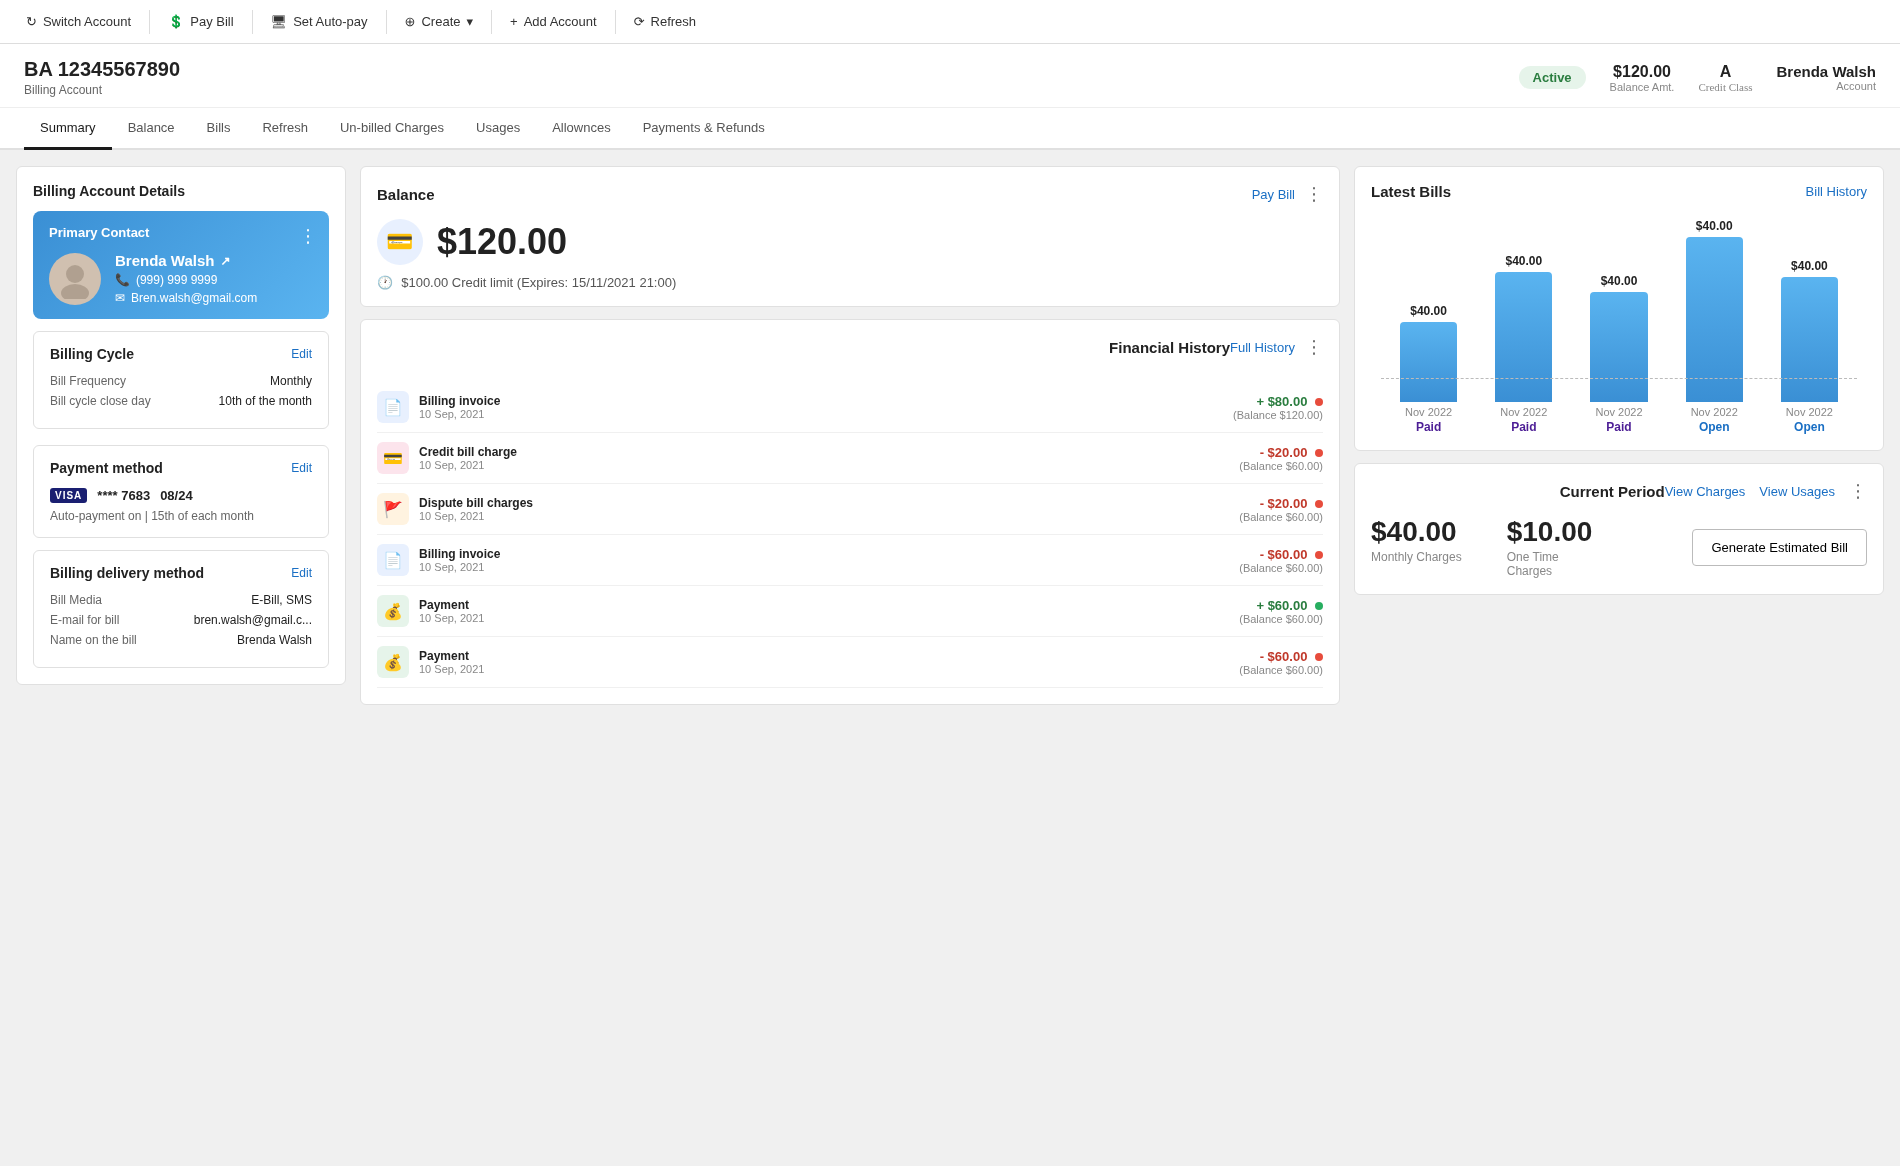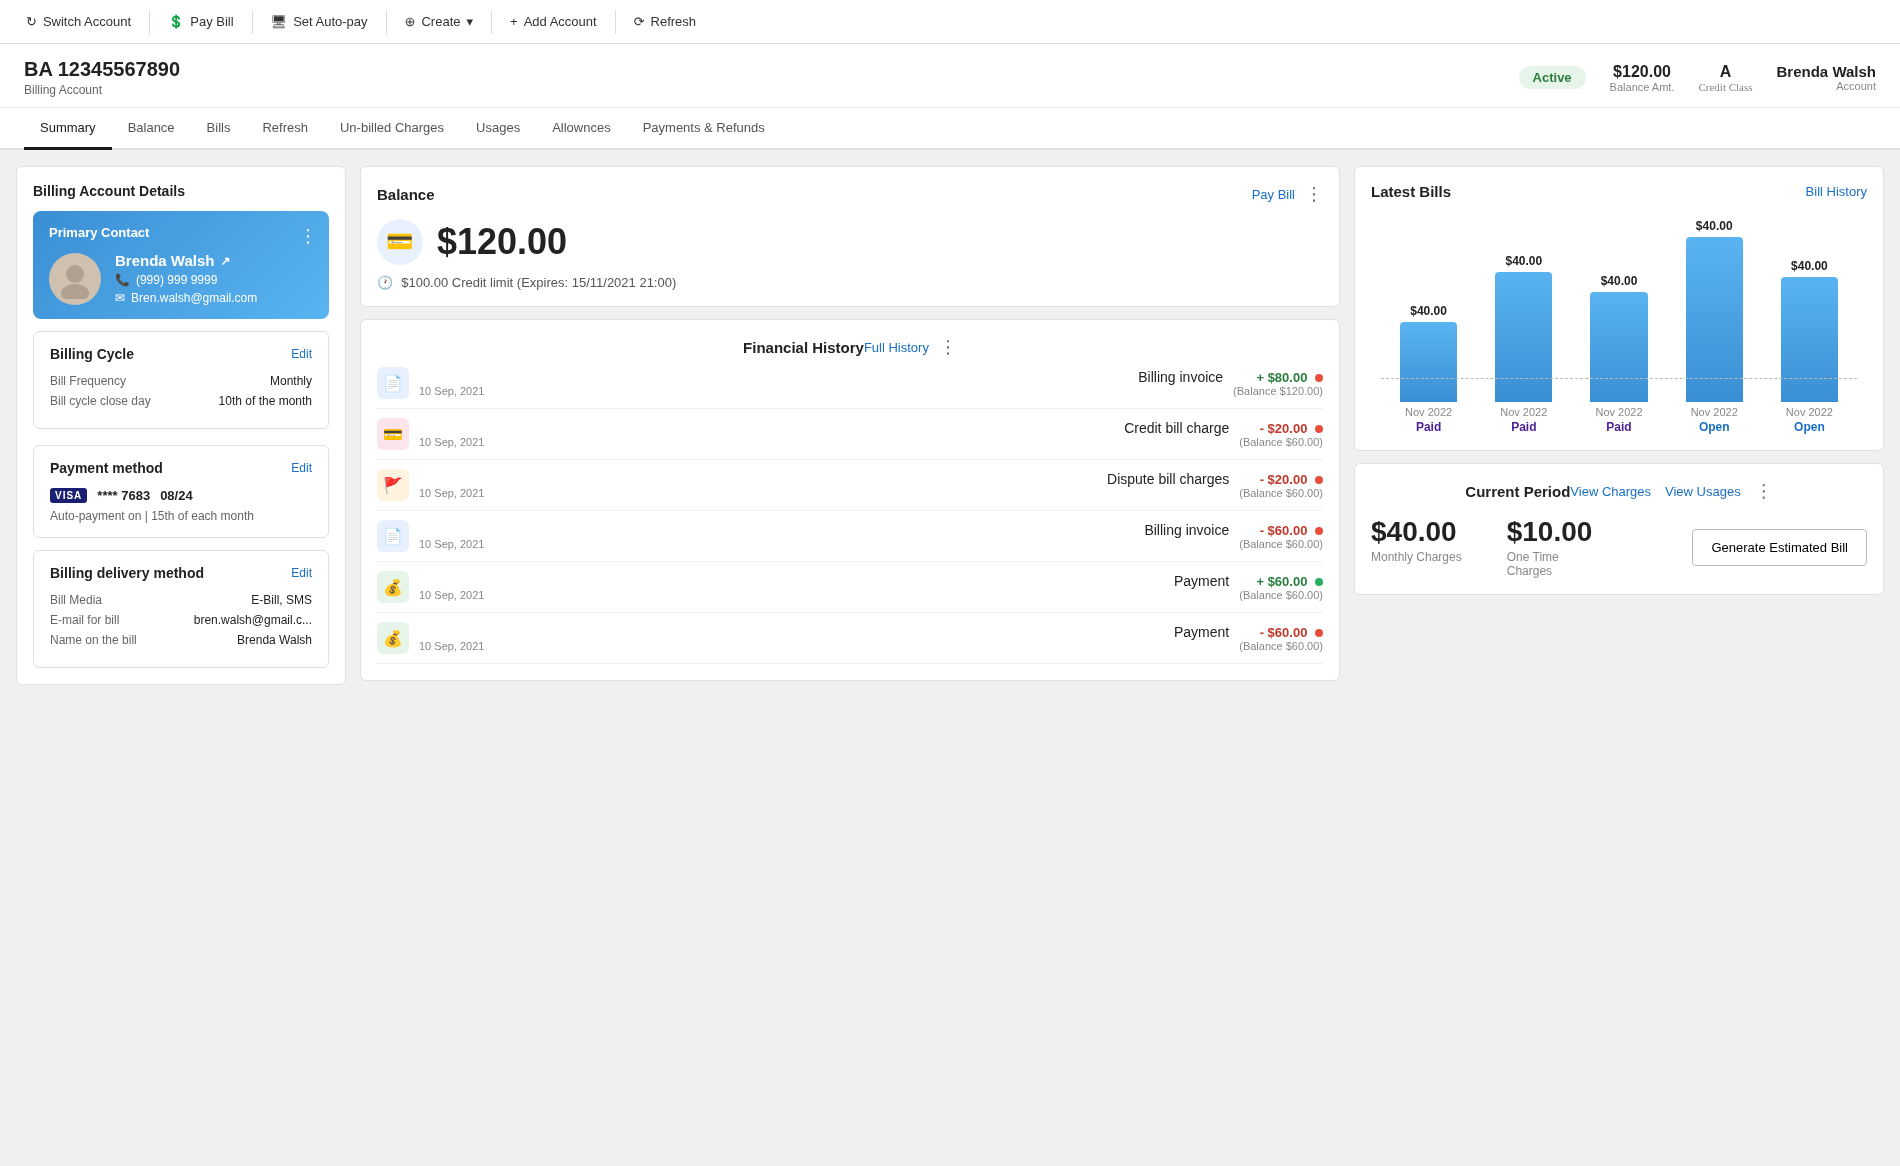--- a/index.html
+++ b/index.html
@@ -127,39 +127,39 @@
       display: flex; align-items: center; justify-content: center; font-size: 22px;
     }
     .balance-big { font-size: 36px; font-weight: 700; }
     .due-date-row { display: flex; align-items: center; gap: 8px; margin-bottom: 8px; font-size: 13px; }
     .past-due { color: #c0392b; font-weight: 600; }
     .warning-icon { color: #c0392b; }
     .credit-limit-row { display: flex; align-items: center; gap: 8px; font-size: 13px; color: #555; }
 
     
     .fh-header {
-      display: flex; justify-content: center; align-items: center; margin-bottom: 0;
+      display: flex; justify-content: flex-end; align-items: center; margin-bottom: 24px;
     }
     .fh-title { font-size: 15px; font-weight: 600; }
     .full-history-link { color: #1a6fc4; font-size: 13px; cursor: pointer; }
     .fh-item {
       display: flex; align-items: center; gap: 10px;
       padding: 9px 0; border-bottom: 1px solid #f0f0f0;
     }
     .fh-icon {
       width: 32px; height: 32px; border-radius: 6px;
       display: flex; align-items: center; justify-content: center;
       font-size: 16px; flex-shrink: 0;
     }
     .fh-icon.invoice { background: #e8f0fe; color: #1a6fc4; }
     .fh-icon.credit { background: #fce4ec; color: #c0392b; }
     .fh-icon.dispute { background: #fff3e0; color: #e67e22; }
     .fh-icon.payment { background: #e6f4ea; color: #2a7d3f; }
     .fh-desc { flex: 1; }
-    .fh-name { font-size: 14px; font-weight: 400; text-align: right; }
+    .fh-name { font-size: 12px; font-weight: 700; }
     .fh-date { font-size: 11px; color: #888; }
     .fh-amount-col { text-align: right; }
     .fh-amount { font-size: 13px; font-weight: 600; }
     .fh-amount.positive { color: #2a7d3f; }
     .fh-amount.negative { color: #c0392b; }
     .fh-balance { font-size: 11px; color: #888; }
 
     
     .right-col { width: 530px; flex-shrink: 0; display: flex; flex-direction: column; gap: 12px; }
 
@@ -185,21 +185,21 @@
       width: 60%; border-radius: 4px 4px 0 0;
       background: linear-gradient(180deg, #5ab4f0, #3a8fd4);
     }
     .bar-bottom-label { font-size: 11px; color: #888; margin-top: 4px; text-align: center; }
     .bar-status { font-size: 12px; font-weight: 600; margin-top: 2px; }
     .bar-status.paid { color: #4c1d95; }
     .bar-status.open { color: #1a6fc4; }
 
     
     .cp-header {
-      display: flex; justify-content: center; align-items: center; margin-bottom: 14px;
+      display: flex; justify-content: flex-end; align-items: center; margin-bottom: 14px;
     }
     .cp-title { font-size: 15px; font-weight: 600; }
     .cp-links { display: flex; gap: 14px; align-items: center; }
     .cp-link { color: #1a6fc4; font-size: 13px; cursor: pointer; }
     .cp-amounts { display: flex; align-items: flex-start; gap: 0; }
     .cp-amount-block { flex: 1; }
     .cp-amount-val { font-size: 28px; font-weight: 700; }
     .cp-amount-label { font-size: 12px; color: #888; margin-top: 2px; }
     .gen-bill-btn {
       background: #fff; border: 1px solid #bbb; border-radius: 4px;

